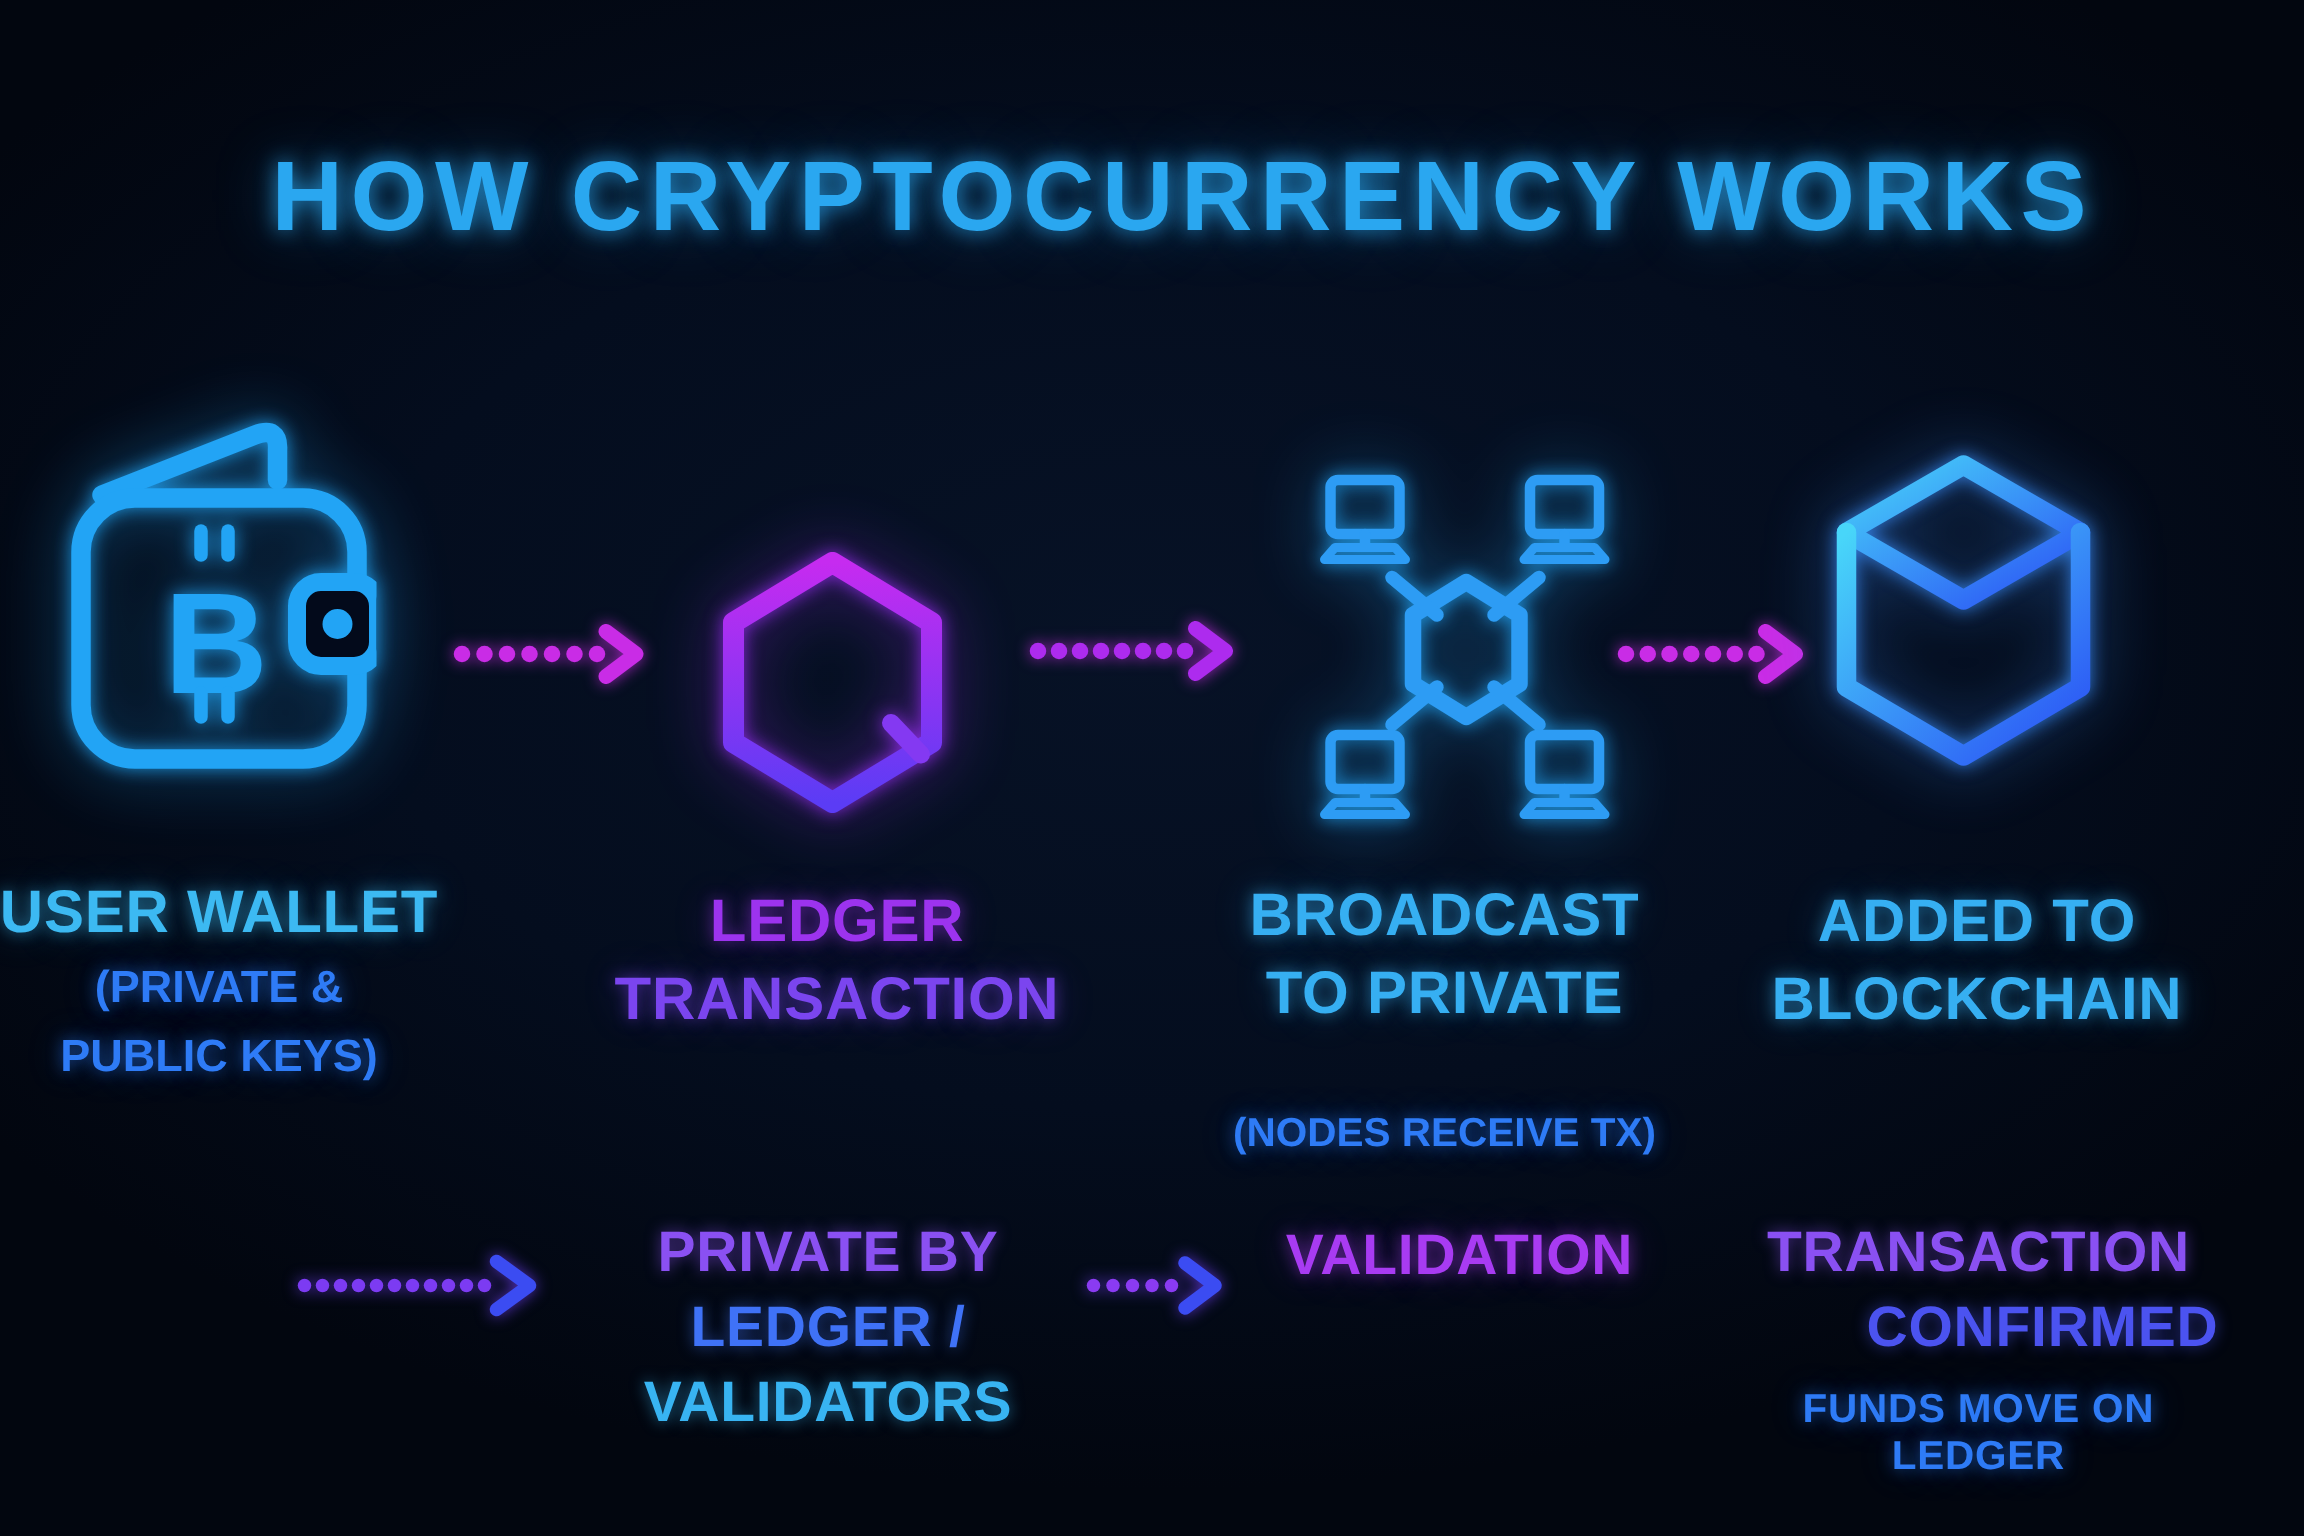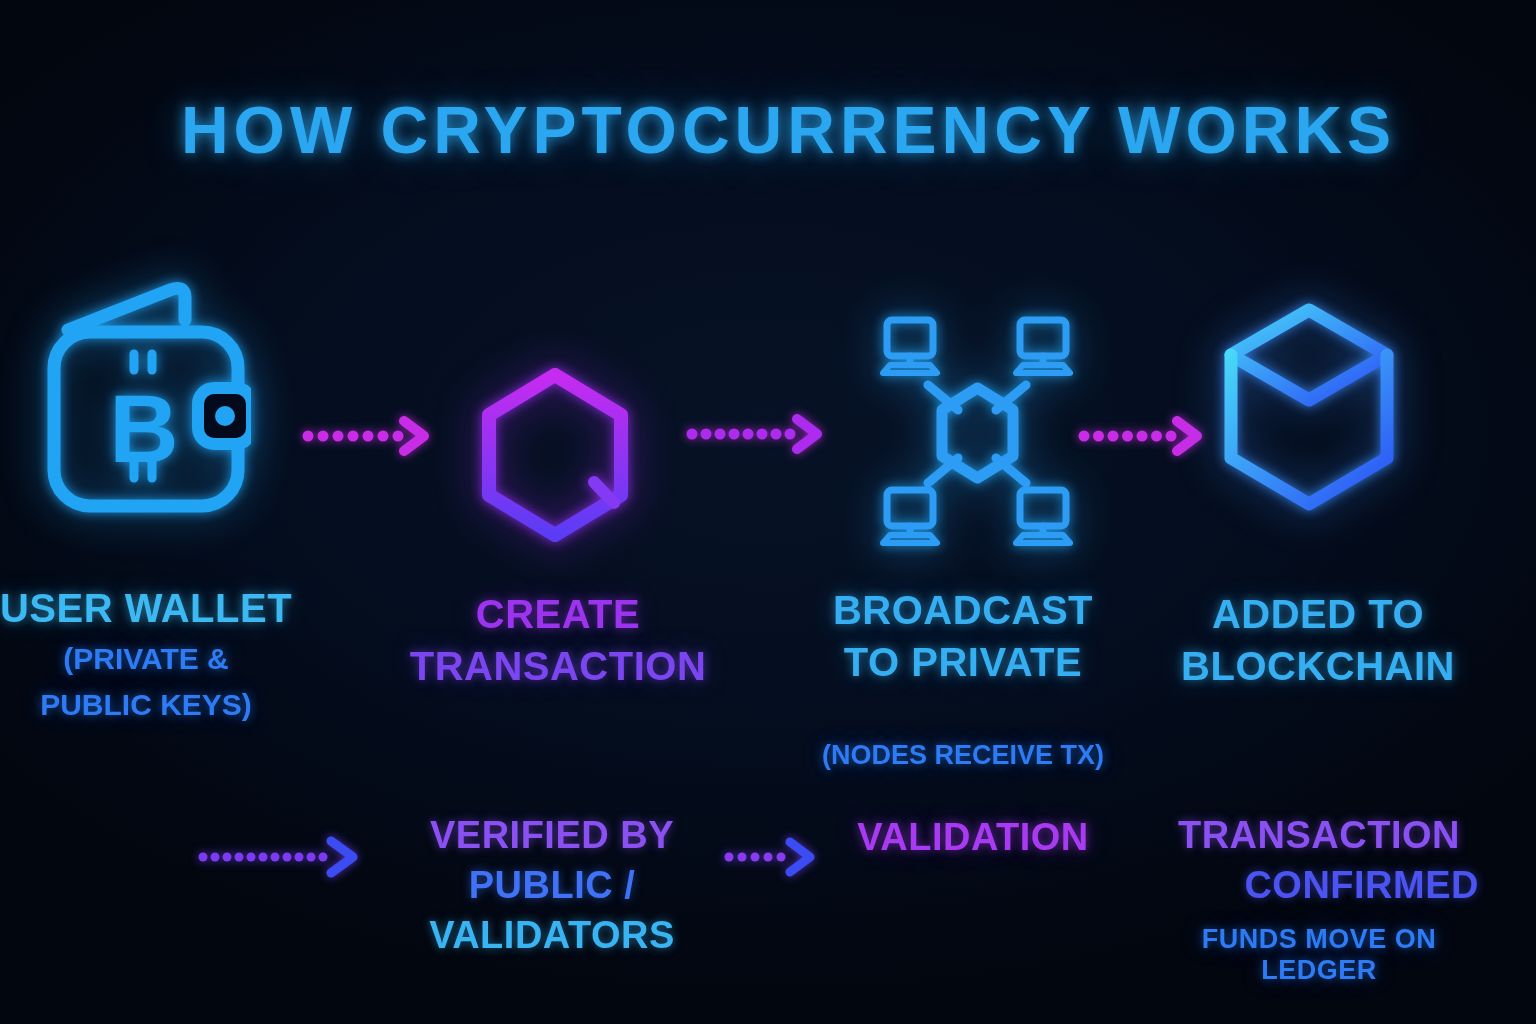--- a/index.html
+++ b/index.html
@@ -161,21 +161,21 @@
       <path d="M15 55 V158 L93 204 L171 158 V55"></path>
       <path d="M93 100 V204"></path>
     </g>
   </svg>
 
   <div class="abs lbl stage-label cyan" style="left:-14px; top:582px;">USER WALLET</div>
   <div class="abs lbl stage-sub30 royal preline" style="left:-14px; top:636px;">(PRIVATE &amp;
 PUBLIC KEYS)</div>
 
   <div class="abs lbl" style="left:398px; top:588px;">
-    <div class="stage-label purple1">CREATE</div>
+    <div class="stage-label purple1">LEDGER</div>
     <div class="stage-label violet1">TRANSACTION</div>
   </div>
 
   <div class="abs lbl stage-label azure preline" style="left:803px; top:584px;">BROADCAST
 TO PRIVATE</div>
   <div class="abs lbl stage-sub27 royal" style="left:803px; top:740px;">(NODES RECEIVE TX)</div>
 
   <div class="abs lbl stage-label azure preline" style="left:1158px; top:588px;">ADDED TO
 BLOCKCHAIN</div>
 
@@ -190,22 +190,22 @@
       <circle cx="77" cy="22" r="4.5"></circle>
         <circle cx="89" cy="22" r="4.5"></circle>
         <circle cx="101" cy="22" r="4.5"></circle>
       <circle cx="113" cy="22" r="4.5"></circle>
         <circle cx="125" cy="22" r="4.5"></circle>
     </g>
     <path d="M133 6 L155 22 L133 38" fill="none" stroke="#3b4cf2" stroke-width="9" stroke-linecap="round" stroke-linejoin="round"></path>
   </svg>
 
   <div class="abs lbl" style="left:392px; top:810px;">
-    <div class="step-label purple2">VERIFIED BY</div>
-    <div class="step-label blue2">PUBLIC /</div>
+    <div class="step-label purple2">PRIVATE BY</div>
+    <div class="step-label blue2">LEDGER /</div>
     <div class="step-label cyan2">VALIDATORS</div>
   </div>
 
   <svg class="abs arrow-pb" style="left:724px; top:835px;" width="94" height="44" viewBox="0 0 94 44">
     <g fill="#8a3bf2">
       <circle cx="5" cy="22" r="4.5"></circle>
         <circle cx="18" cy="22" r="4.5"></circle>
         <circle cx="31" cy="22" r="4.5"></circle>
       <circle cx="44" cy="22" r="4.5"></circle>
         <circle cx="57" cy="22" r="4.5"></circle>

